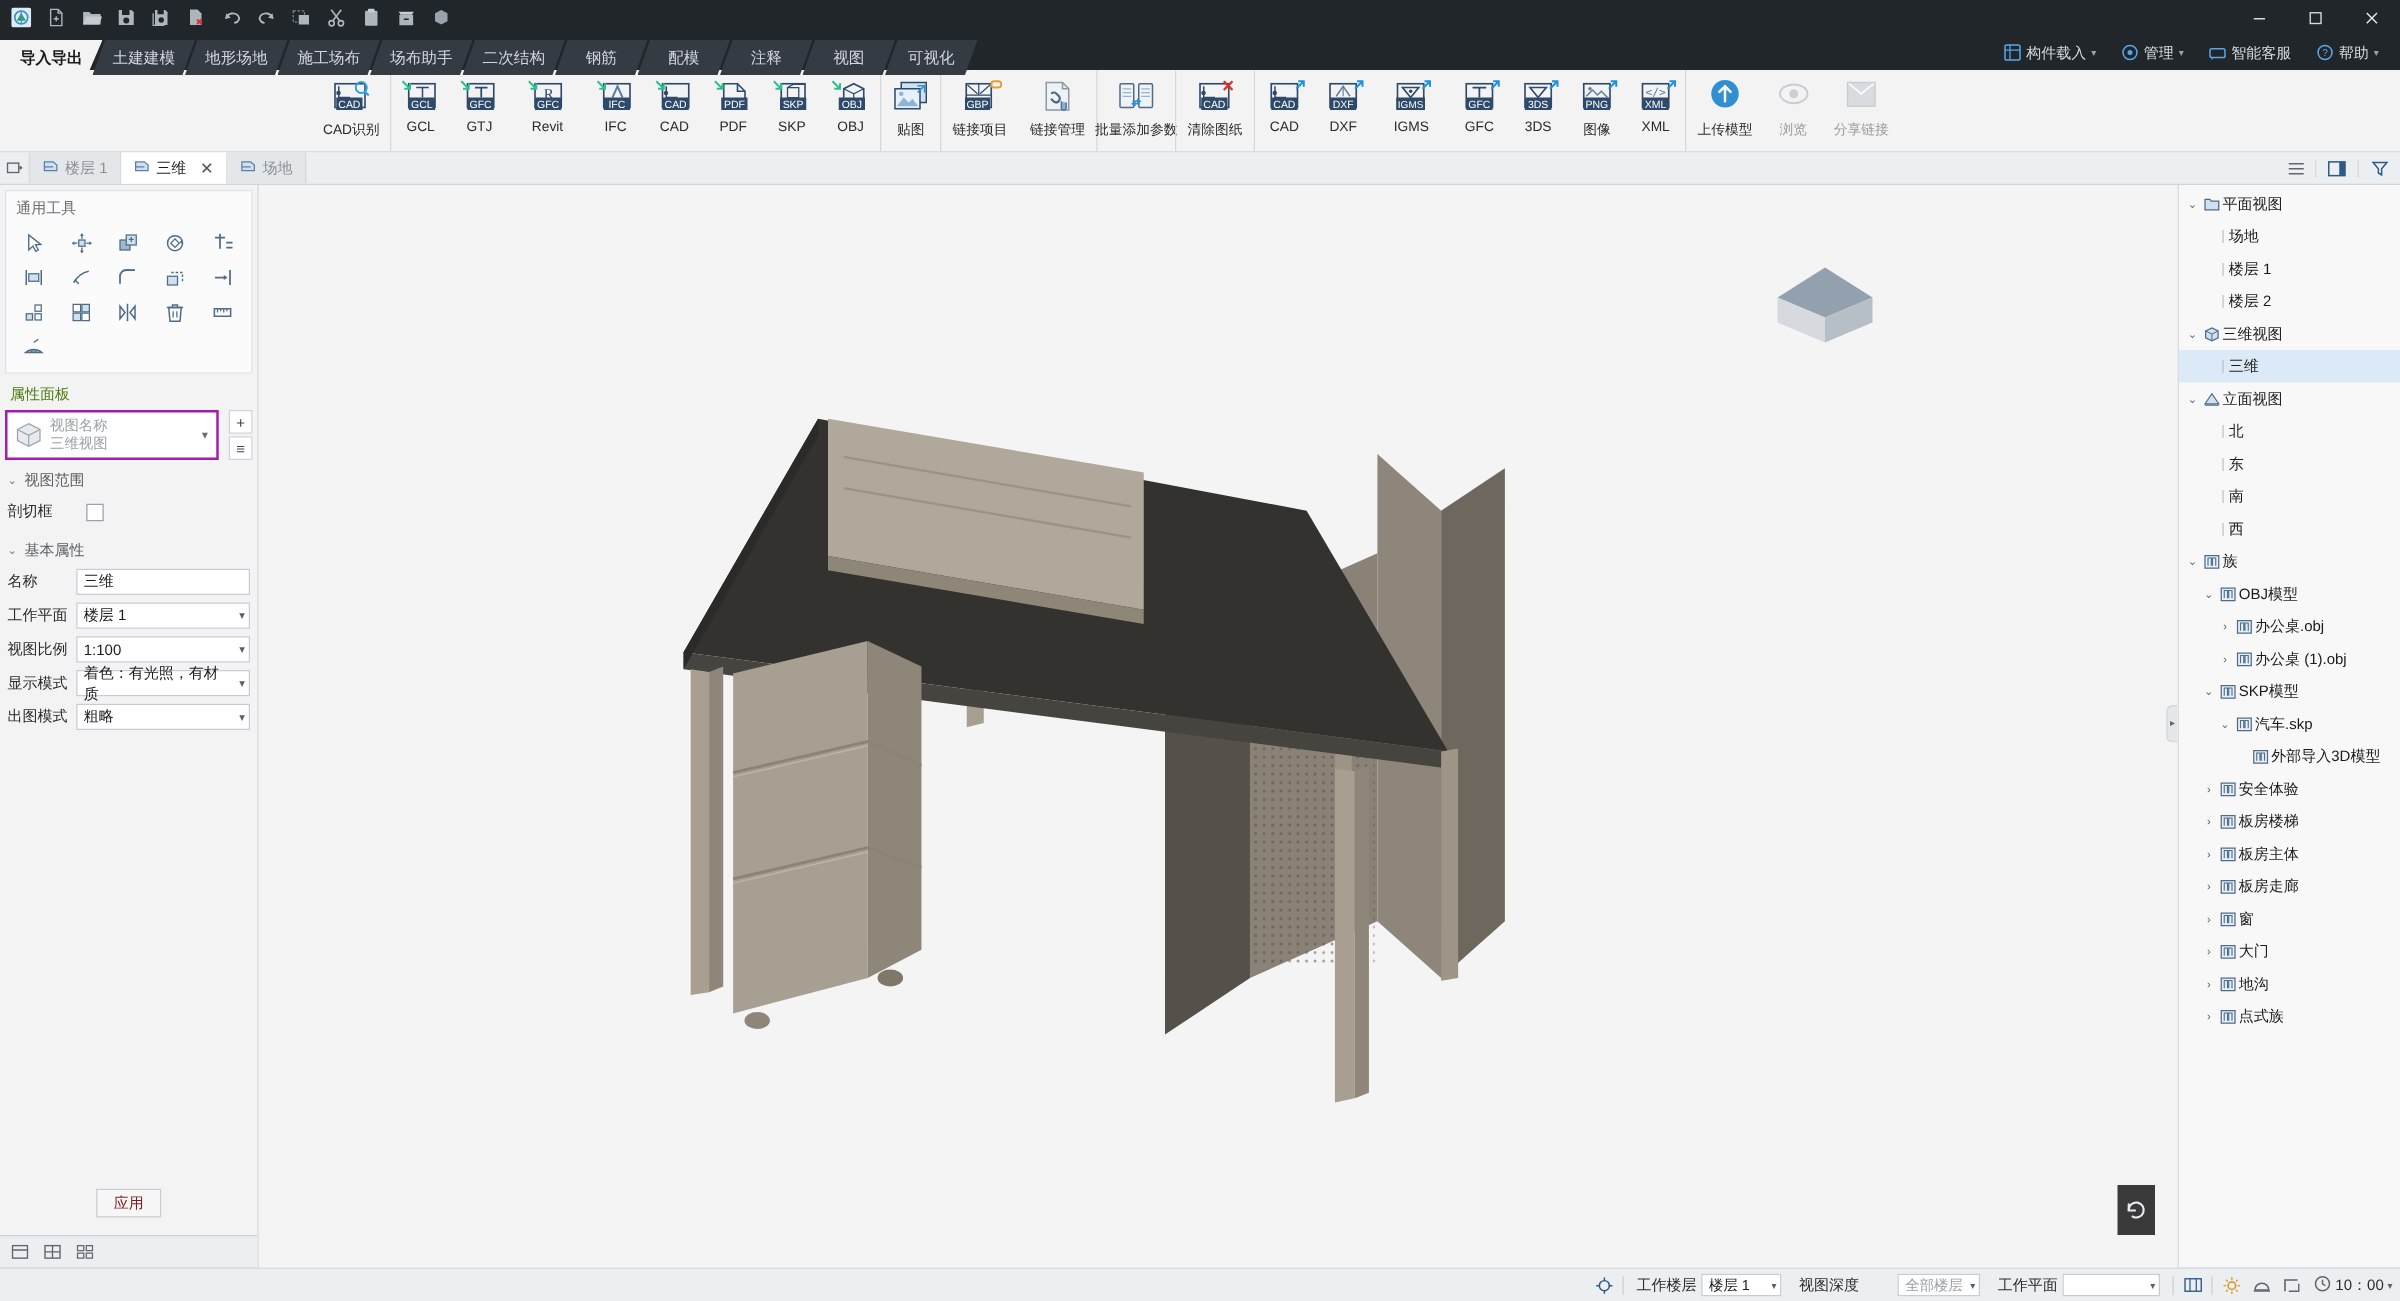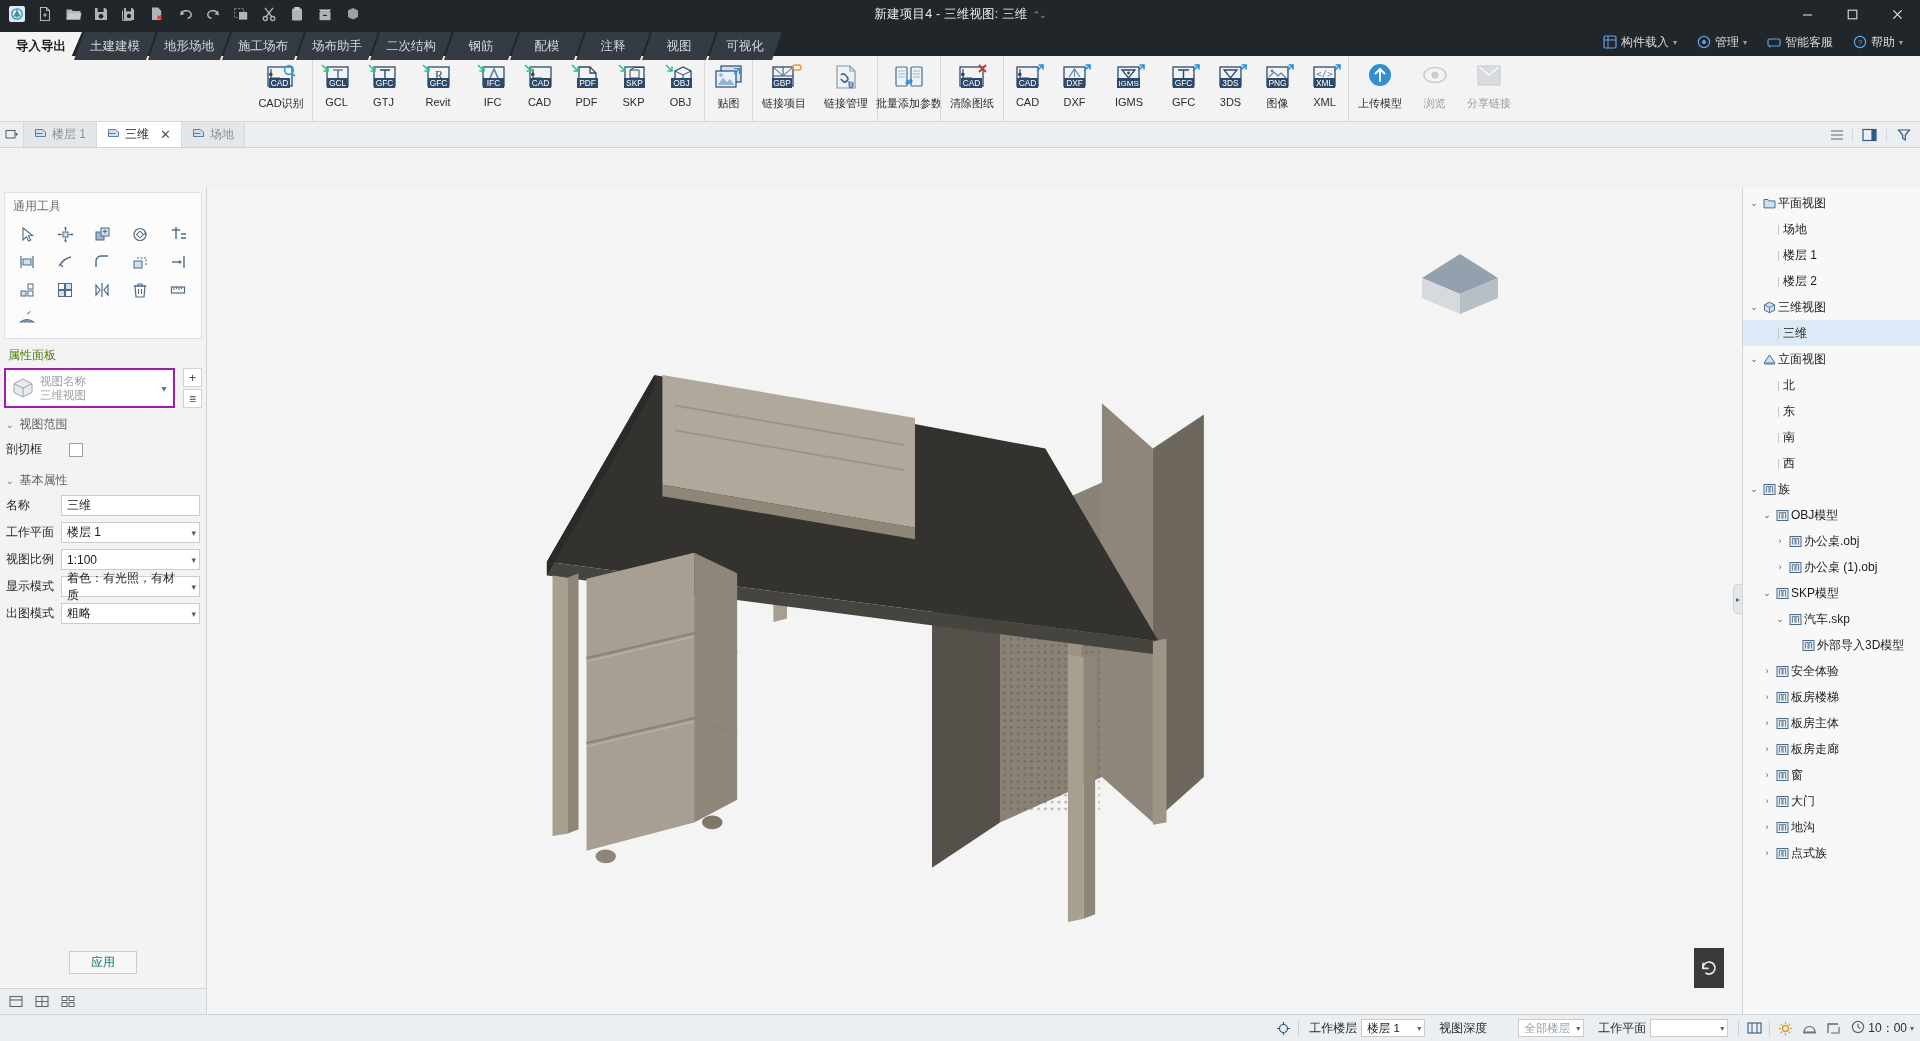--- a/index.html
+++ b/index.html
@@ -79,21 +79,21 @@
     display:flex; align-items:center; gap:5px; padding:0 10px; font-size:12px;
     border-right:1px solid #d6dadd; cursor:pointer; color:#8b9096; background:#e3e7ea;
   }
   .vtab.active { background:#ffffff; color:#1b1b1b; }
   .vtab .x { margin-left:6px; font-size:13px; color:#555; }
   .vt-right { margin-left:auto; display:flex; align-items:center; }
   .vt-hm { width:30px; display:flex; align-items:center; justify-content:center; cursor:pointer; }
   .vt-panelbtn { width:34px; display:flex; align-items:center; justify-content:center; border-left:1px solid #d6dadd; cursor:pointer;}
 
   
-  .main { flex:1 1 auto; display:flex; min-height:0;margin-top:40px; }
+  .main { flex:1 1 auto; display:flex; min-height:0; }
 
   
   .leftpanel {
     width:207px; flex:0 0 207px; background:#f3f3f3; border-right:1px solid #cfd4d8;
     display:flex; flex-direction:column; min-height:0;
   }
   .panel-box { background:#fbfbfb; border:1px solid #dfe2e5; margin:4px; }
   .panel-title { font-size:12px; color:#6b7076; padding:5px 8px 3px; }
   .toolgrid { display:grid; grid-template-columns:repeat(5,1fr); padding:2px 4px 6px; }
   .tcell { height:28px; display:flex; align-items:center; justify-content:center; cursor:pointer; border-radius:2px;}
@@ -117,21 +117,21 @@
   .plabel { width:55px; font-size:12px; color:#2b2b2b; flex:0 0 55px;}
   .pfield {
     flex:1; height:21px; border:1px solid #c8cdd2; background:#fff; font-size:12px; color:#1b1b1b;
     display:flex; align-items:center; padding:0 5px; position:relative;
   }
   .pfield.sel { padding-right:16px; }
   .pfield .dd { position:absolute; right:3px; top:50%; transform:translateY(-50%); font-size:9px; color:#5a5f64;}
   .ckbox { width:14px; height:14px; border:1px solid #9aa0a6; background:#fff; margin-left:8px; cursor:pointer;}
   .apply-wrap { margin-top:auto; display:flex; justify-content:center; padding:10px 0 14px; }
   .applybtn {
-    width:68px; height:23px; border:1px solid #c8cdd2; background:#f7f7f7; font-size:12px; color:#0f766e;
+    width:52px; height:23px; border:1px solid #c8cdd2; background:#f7f7f7; font-size:12px; color:#7f1d1d;
     display:flex; align-items:center; justify-content:center; cursor:pointer;
   }
   .leftbottom {
     height:26px; flex:0 0 26px; background:#eceff1; border-top:1px solid #cfd4d8;
     display:flex; align-items:center; gap:2px; padding-left:4px;
   }
   .lb-btn { width:24px; height:22px; display:flex; align-items:center; justify-content:center; cursor:pointer; border-radius:2px;}
 
   
   .viewport { flex:1 1 auto; background:#f4f4f4; position:relative; min-width:0; overflow:hidden; }
@@ -269,23 +269,20 @@
             <rect x="2.5" y="6" width="11" height="8.2" fill="#aeb6bd"></rect>
             <path d="M2 3.4h12l-1.4 2.4h-9.2z" fill="#c8ced4"></path>
             <path d="M6 9.4h4" stroke="#21262b" stroke-width="1.2"></path>
           </svg>
       </div>
       <div class="qbtn">
         <svg width="16" height="16" viewBox="0 0 16 16">
             <path d="M3 4.5 L8 2 L13 4.5 L13 11 L8 13.6 L3 11Z" fill="#9aa3ab"></path>
           </svg>
       </div>
-    </div>
-    <div class="title-text">
-      <span>新建项目4 - 三维视图: 三维</span><span class="updown">⌃⌄</span>
     </div>
     <div class="winbtns">
       <div class="winbtn">
         <svg width="11" height="11" viewBox="0 0 11 11">
             <path d="M1 6h9" stroke="#d7dade" stroke-width="1.1"></path>
           </svg>
       </div>
       <div class="winbtn">
         <svg width="11" height="11" viewBox="0 0 11 11">
             <rect x="1.2" y="1.2" width="8.6" height="8.6" fill="none" stroke="#d7dade" stroke-width="1.1"></rect>

